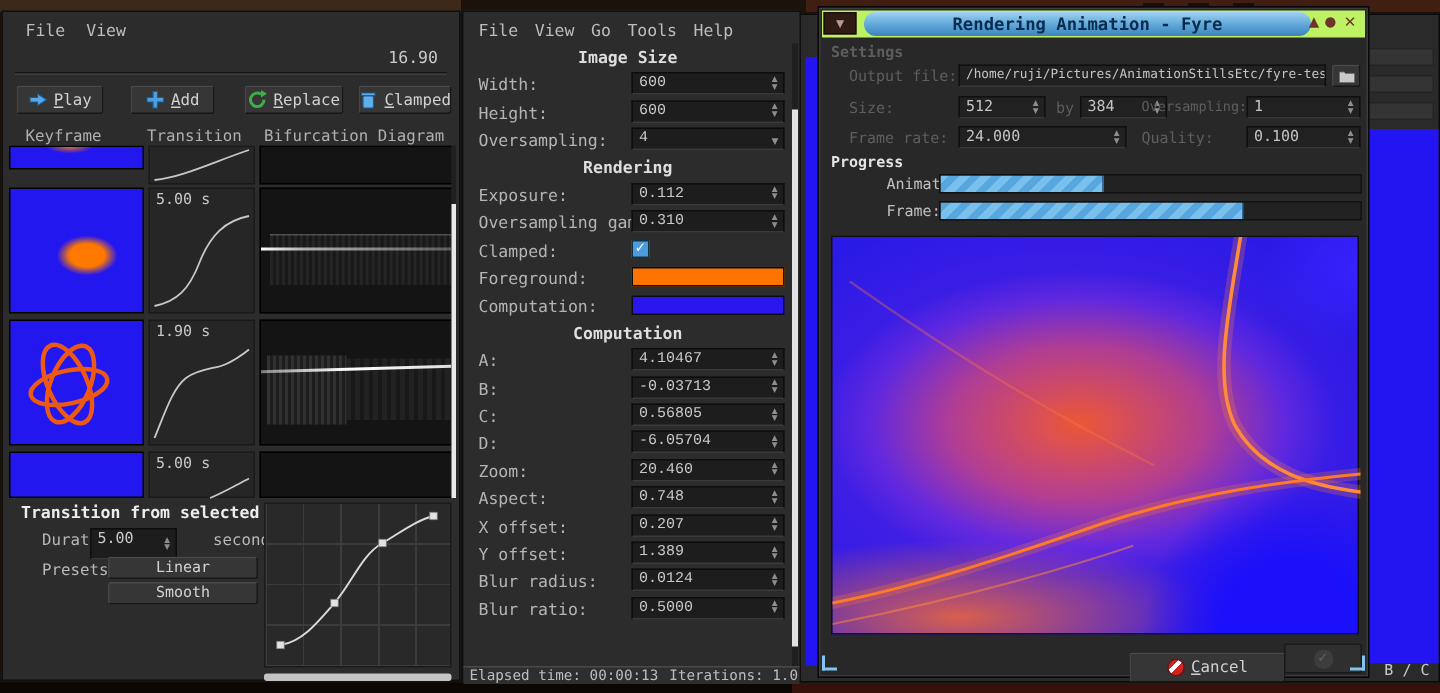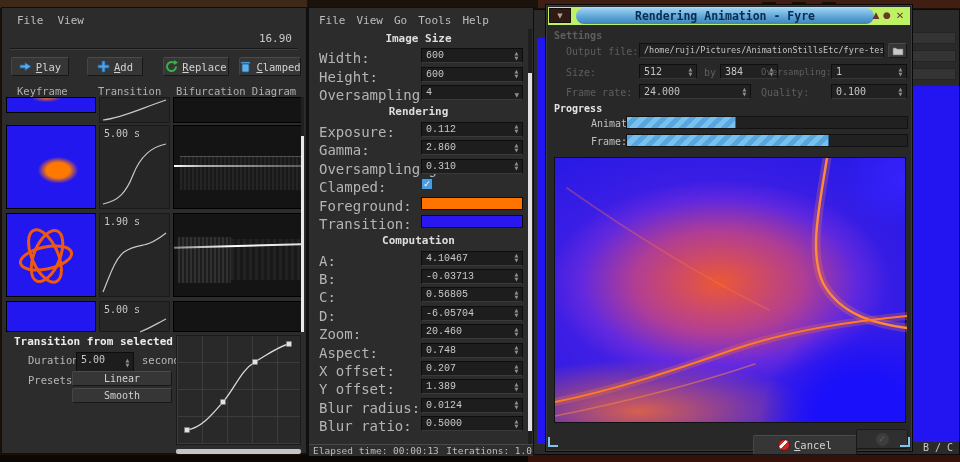--- a/index.html
+++ b/index.html
@@ -63,21 +63,21 @@
   .hslider{position:absolute;left:174px;top:441px;width:125px;height:5px;
     background:#c4c4c4;border-radius:2px;}
 
   
   .ic{width:13px;height:13px;flex:none;}
 
   
   .mw{left:308px;top:7px;width:226px;height:448px;}
   .mw .rows{position:absolute;left:0;top:21px;width:219px;height:415px;overflow:hidden;}
   .prow{position:relative;height:18.4px;}
-  .prow .plabel{position:absolute;left:10px;top:3px;font-size:14px;color:#b4b4b4;white-space:nowrap;}
+  .prow .plabel{position:absolute;left:10px;top:3px;font-size:11px;color:#b4b4b4;white-space:nowrap;}
   .prow .entry{position:absolute;left:112px;top:1px;width:102px;height:15px;font-family:Liberation Mono, monospace;}
   .phead{height:18.4px;display:flex;align-items:center;justify-content:center;
     font-size:11px;font-weight:bold;color:#dedede;}
   .swatch{position:absolute;left:112px;top:2px;width:102px;height:13px;border:1px solid #0c0c0c;}
   .checkbox{position:absolute;left:112px;top:2px;width:12px;height:12px;background:#4d9be0;
     border:1px solid #15303f;color:#fff;font-size:9px;line-height:11px;text-align:center;
     font-family:"DejaVu Sans",sans-serif;}
   .checkbox::after{content:"✓";}
   .mw .vtrack2{position:absolute;left:219px;top:21px;width:4px;height:415px;background:#1f1f1f;}
   .mw .vthumb2{position:absolute;left:219px;top:65px;width:4px;height:358px;background:#e2e2e2;}
@@ -262,21 +262,21 @@
         </div>
         <div class="bifcell" style="top:204px;height:31px"></div>
       </div>
     </div>
 
     <div class="vtrack"></div>
     <div class="vthumb"></div>
 
     <div class="panel-title">Transition from selected keyframe:</div>
     <div class="plbl" style="left:26px;top:346px">Duration:</div>
-    <div class="entry" style="position:absolute;left:74px;top:344px;width:58px;height:21px">
+    <div class="entry" style="position:absolute;left:58px;top:344px;width:58px;height:21px">
       <span>5.00</span>
       <span class="spinner"></span>
     </div>
     <div class="plbl" style="left:140px;top:346px">seconds</div>
     <div class="plbl" style="left:26px;top:366px">Presets:</div>
     <div class="btn" style="position:absolute;left:70px;top:363px;width:100px;height:15px;font-size:10px">
       <span>Linear</span>
     </div>
     <div class="btn" style="position:absolute;left:70px;top:380px;width:100px;height:15px;font-size:10px">
       <span>Smooth</span>
@@ -321,37 +321,33 @@
         <span class="entry combo"><span>4</span></span>
         </div>
 
       <div class="phead">Rendering</div>
 
       <div class="prow">
           <span class="plabel">Exposure:</span>
         <span class="entry"><span>0.112</span><span class="spinner"></span></span>
         </div>
       <div class="prow">
-          <span class="plabel">Gamma:</span>
-        <span class="entry"><span>2.860</span><span class="spinner"></span></span>
-        </div>
-      <div class="prow">
           <span class="plabel">Oversampling gamma:</span>
         <span class="entry"><span>0.310</span><span class="spinner"></span></span>
         </div>
       <div class="prow">
           <span class="plabel">Clamped:</span>
         <span class="checkbox"></span>
         </div>
       <div class="prow">
           <span class="plabel">Foreground:</span>
         <span class="swatch" style="background:#ff7300"></span>
         </div>
       <div class="prow">
-          <span class="plabel">Transition:</span>
+          <span class="plabel">Computation:</span>
         <span class="swatch" style="background:#2a17ef"></span>
         </div>
 
       <div class="phead">Computation</div>
 
       <div class="prow">
           <span class="plabel">A:</span>
         <span class="entry"><span>4.10467</span><span class="spinner"></span></span>
         </div>
       <div class="prow">

